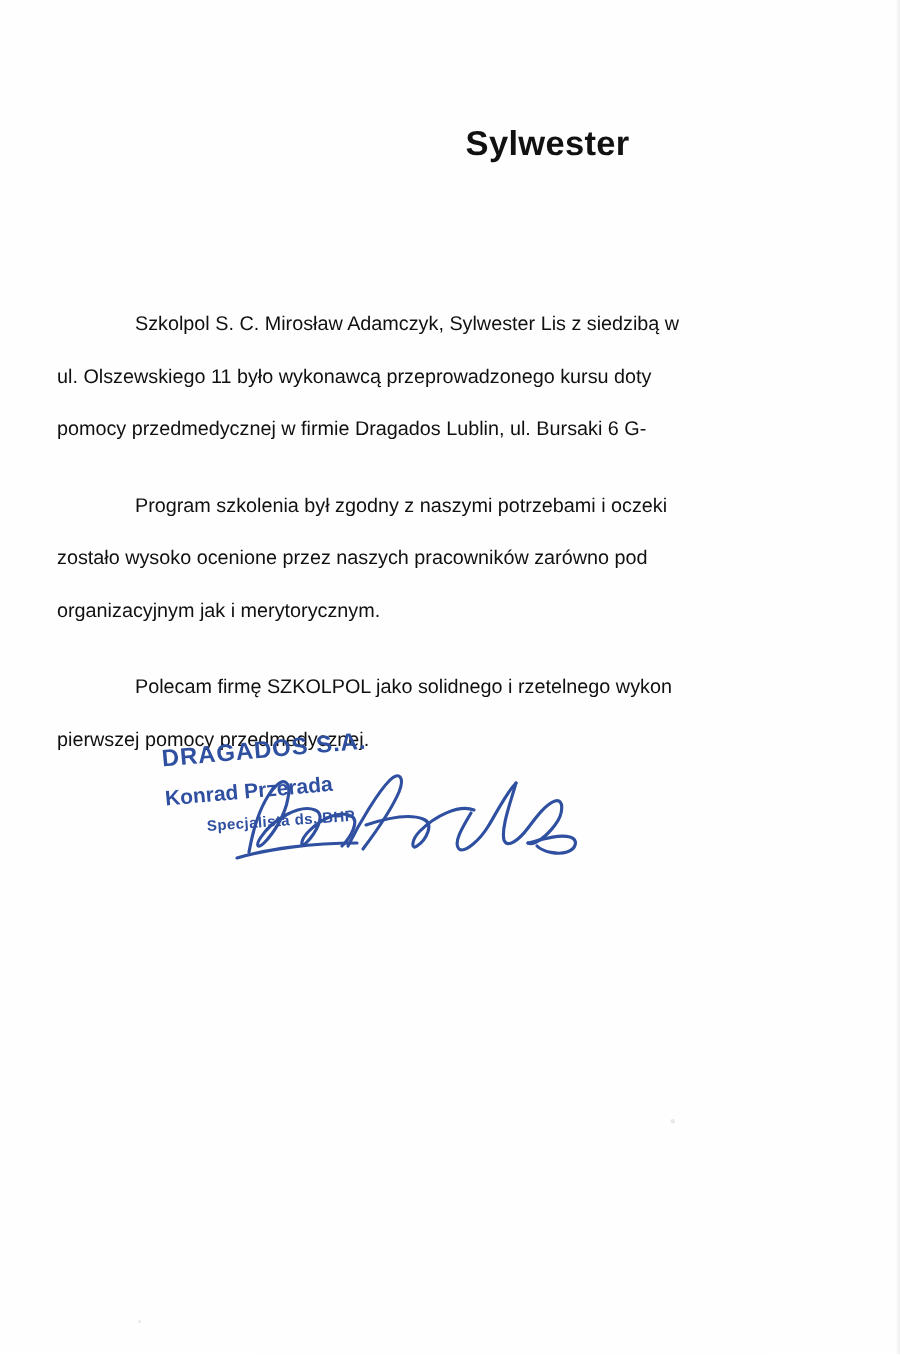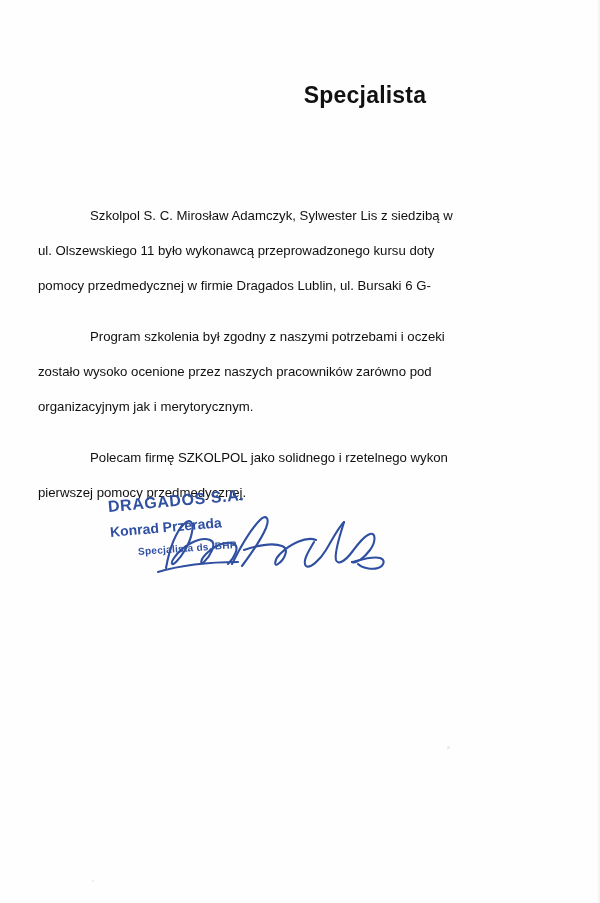--- a/index.html
+++ b/index.html
@@ -114,21 +114,21 @@
 </style>
 </head>
 <body>
 
 <div class="page">
   <div class="scan"></div>
 
   <div class="speck" style="top:746px;left:447px;width:3px;height:3px;"></div>
   <div class="speck" style="top:880px;left:92px;width:2px;height:2px;"></div>
 
-  <div class="doc-title">Specjalista</div>
+  <div class="doc-title">Sylwester</div>
 
   <div class="body-text">
     <p class="para indent-first">Szkolpol  S. C. Mirosław Adamczyk, Sylwester Lis z siedzibą w</p>
     <p class="para" style="margin-top:-16px;">ul. Olszewskiego 11 było wykonawcą przeprowadzonego kursu doty</p>
     <p class="para" style="margin-top:-16px;">pomocy przedmedycznej w firmie  Dragados Lublin, ul. Bursaki 6 G-</p>
     <p class="para indent-first">Program szkolenia był zgodny z naszymi potrzebami i oczeki</p>
     <p class="para" style="margin-top:-16px;">zostało wysoko ocenione przez naszych pracowników zarówno pod</p>
     <p class="para" style="margin-top:-16px;">organizacyjnym jak i merytorycznym.</p>
     <p class="para indent-first">Polecam firmę SZKOLPOL jako solidnego i rzetelnego wykon</p>
     <p class="para" style="margin-top:-16px;">pierwszej pomocy przedmedycznej.</p>

